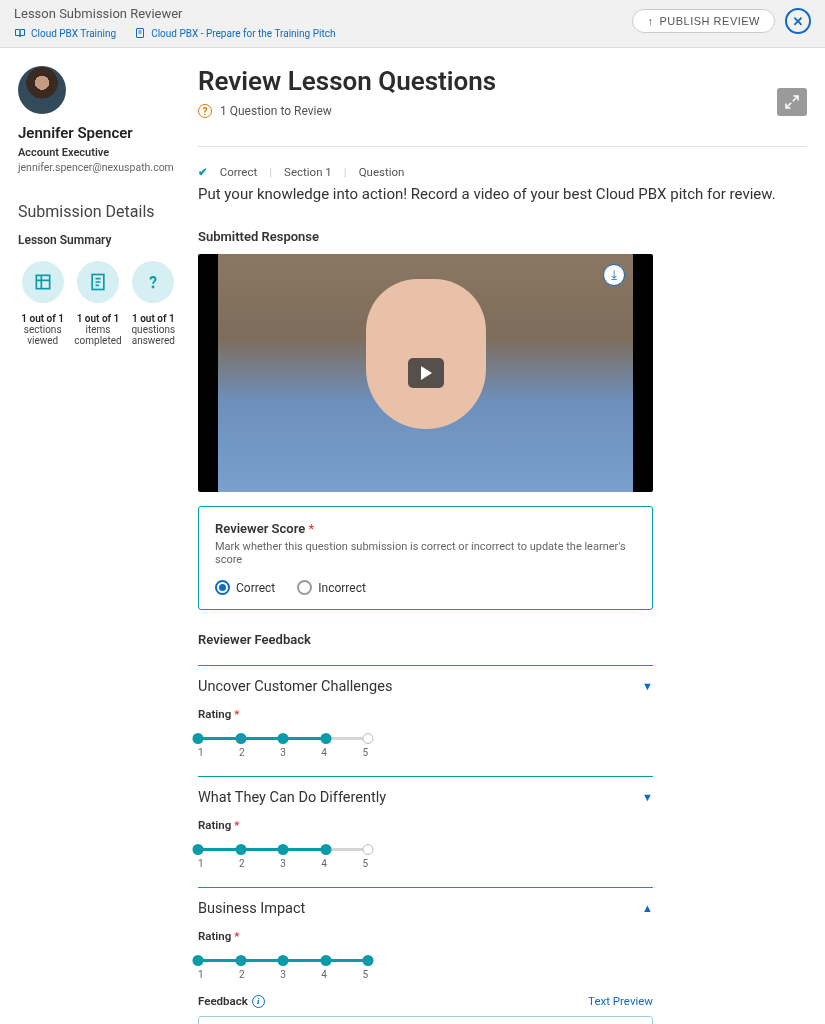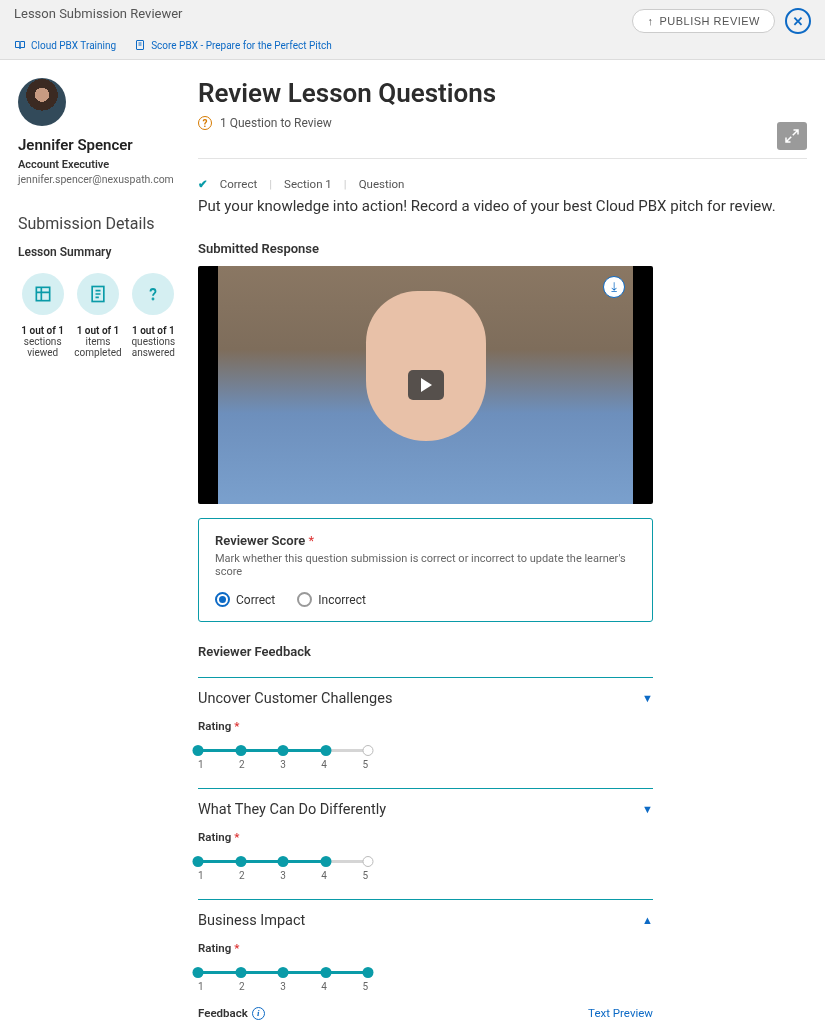--- a/index.html
+++ b/index.html
@@ -1,18 +1,18 @@
 <!DOCTYPE html>
 <html><head>
 <meta charset="utf-8">
 <style>
   * { box-sizing: border-box; margin: 0; padding: 0; }
   body { font-family: -apple-system, "Segoe UI", Roboto, Arial, sans-serif; background: #fff; color: #333; font-size: 13px; width: 825px; }
   .topbar { background: #f1f1f1; border-bottom: 1px solid #dcdcdc; padding: 6px 14px 8px; display: flex; justify-content: space-between; align-items: flex-start; }
-  .topbar-left { display:flex; flex-direction:column; gap:18px; }
+  .topbar-left { display:flex; flex-direction:column; gap:6px; }
   .topbar-title { color: #555; font-size: 13px; }
   .breadcrumb { display:flex; gap:18px; align-items:center; }
   .bc-item { display:flex; gap:5px; align-items:center; color:#0d6ac5; font-size:10px; cursor:pointer; }
   .bc-icon { width:12px; height:12px; }
   .topbar-right { display:flex; align-items:center; gap:10px; margin-top:2px; }
   .publish-btn { background:#fff; border:1px solid #ccc; border-radius:16px; padding:5px 14px; font-size:11px; color:#555; letter-spacing:.5px; display:flex; gap:6px; align-items:center; cursor:pointer; }
   .close-btn { width:26px; height:26px; border:2px solid #0d6ac5; border-radius:50%; display:flex; align-items:center; justify-content:center; cursor:pointer; color:#0d6ac5; font-weight:bold; }
   .wrap { display:flex; padding: 18px 18px 40px; gap: 20px; }
   .sidebar { width:160px; flex-shrink:0; }
   .avatar { width:48px; height:48px; border-radius:50%; background: radial-gradient(circle at 50% 35%, #c79b82 0 18%, #3b2a22 18% 40%, #324a5a 40% 100%); margin-bottom:10px; }
@@ -21,21 +21,21 @@
   .person-email { font-size:10.5px; color:#666; }
   .sub-details { margin-top:28px; font-size:16px; color:#444; font-weight:400; }
   .lesson-summary { margin-top:12px; font-size:12px; font-weight:600; }
   .stats { display:flex; gap:6px; margin-top:14px; }
   .stat { text-align:center; width:52px; }
   .stat-circle { width:42px; height:42px; border-radius:50%; background:#d5eff2; display:flex; align-items:center; justify-content:center; margin:0 auto 10px; }
   .stat-circle svg { width:20px; height:20px; color:#0a9ba8; }
   .stat-line1 { font-size:10px; font-weight:600; color:#222; }
   .stat-line2 { font-size:10px; color:#444; }
   .main { flex:1; }
-  .main-header { display:flex; justify-content:space-between; align-items:flex-end; }
+  .main-header { display:flex; justify-content:space-between; align-items:center; }
   .page-title { font-size:26px; font-weight:600; color:#2c2c2c; margin-bottom:8px; }
   .review-count { display:flex; gap:8px; align-items:center; color:#555; font-size:12px; margin-bottom:20px; }
   .review-count .qmark { color:#d67a00; font-weight:bold; border:1px solid #d67a00; border-radius:50%; width:14px; height:14px; display:flex; align-items:center; justify-content:center; font-size:10px; }
   .expand-btn { width:30px; height:28px; background:#9a9a9a; border-radius:3px; display:flex; align-items:center; justify-content:center; cursor:pointer; }
   .expand-btn svg { width:18px; height:18px; color:#fff; }
   .divider { border:none; border-top:1px solid #e3e3e3; margin:8px 0 18px; }
   .tags { display:flex; gap:12px; align-items:center; font-size:11.5px; color:#555; margin-bottom:6px; }
   .tag-sep { color:#ccc; }
   .check { color:#0a9ba8; font-weight:bold; }
   .prompt { font-size:15px; color:#333; margin-bottom:26px; }
@@ -86,21 +86,21 @@
         <svg class="bc-icon" viewBox="0 0 24 24" fill="none" stroke="#0d6ac5" stroke-width="2">
             <path d="M3 5h7a2 2 0 012 2v12a2 2 0 00-2-2H3zM21 5h-7a2 2 0 00-2 2v12a2 2 0 012-2h7z"></path>
           </svg>
         <span>Cloud PBX Training</span>
       </div>
       <div class="bc-item">
         <svg class="bc-icon" viewBox="0 0 24 24" fill="none" stroke="#0d6ac5" stroke-width="2">
             <rect x="5" y="3" width="14" height="18" rx="1"></rect>
             <path d="M9 8h6M9 12h6"></path>
           </svg>
-        <span>Score PBX - Prepare for the Perfect Pitch</span>
+        <span>Cloud PBX - Prepare for the Training Pitch</span>
       </div>
     </div>
   </div>
   <div class="topbar-right">
     <button class="publish-btn">
       <span>↑</span>
       <span>PUBLISH REVIEW</span>
     </button>
     <div class="close-btn">
       <span>✕</span>

